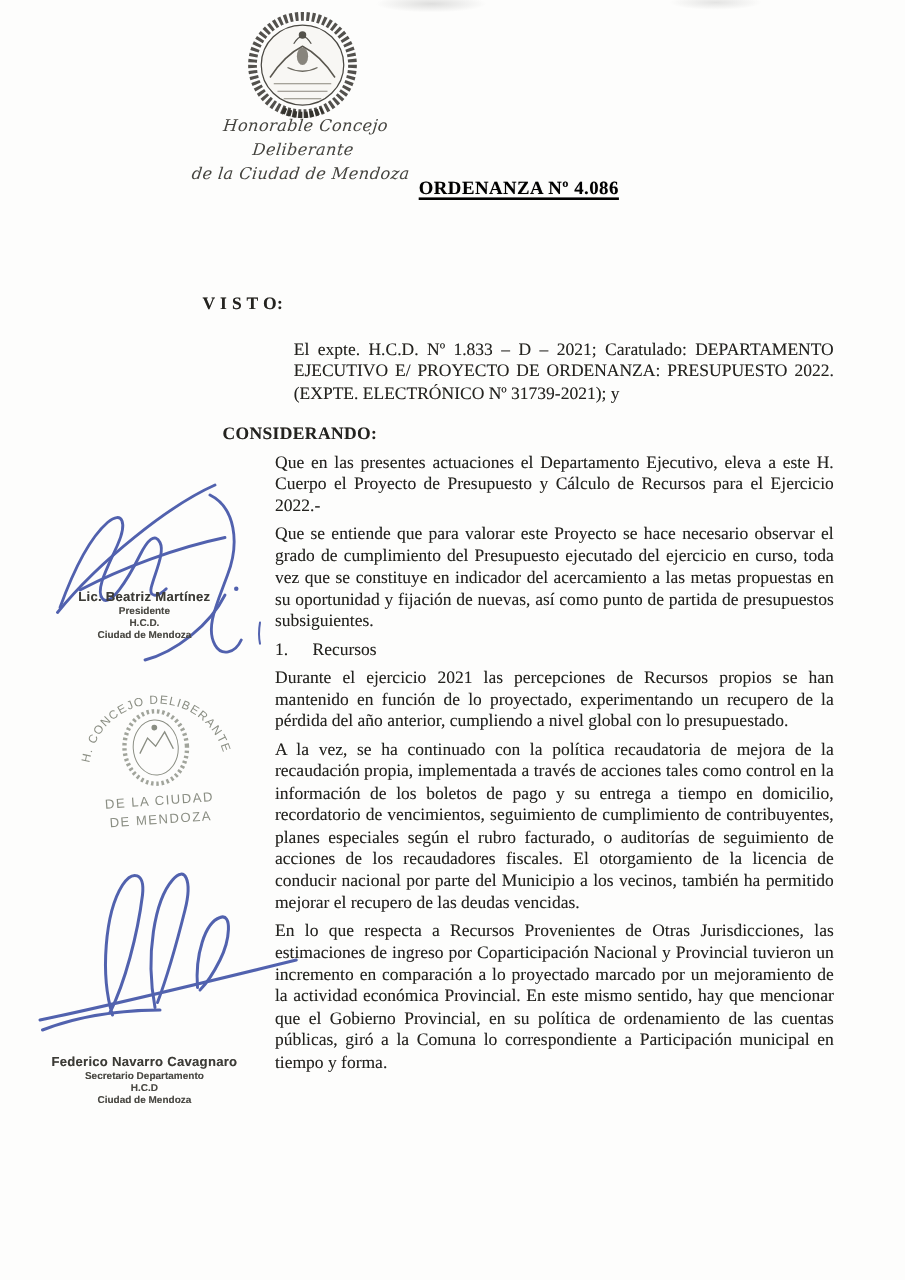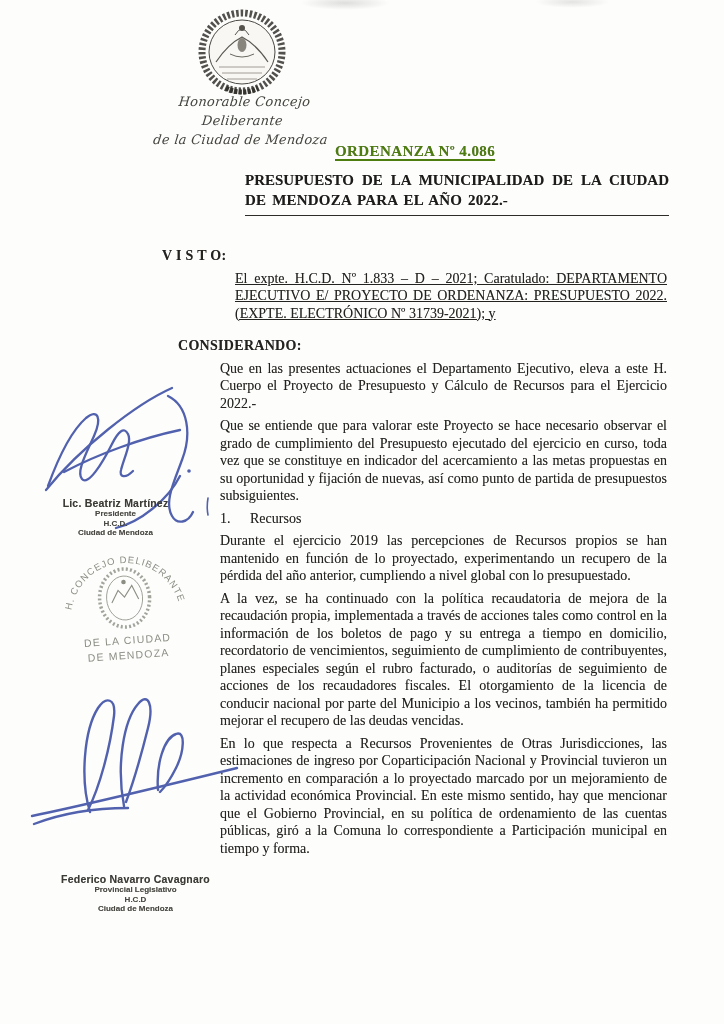--- a/index.html
+++ b/index.html
@@ -31,63 +31,63 @@
     letter-spacing:.3px;
   }
 
   
   .ord-title{
     position:absolute;left:335px;top:143px;
     font-size:15px;font-weight:bold;letter-spacing:.4px;
     text-decoration:underline;
     text-underline-offset:3px;
     text-decoration-thickness:1.5px;
-    color:#4d7c0f;
+    color:#000000;
     text-shadow:0 0 .6px rgba(25,25,25,.4);
   }
   .subject{
     position:absolute;left:245px;top:170px;width:424px;
     font-size:15px;font-weight:bold;line-height:20px;
     color:#1d1c1a;
     border-bottom:1.6px solid #2d2c29;
     padding-bottom:5px;
     text-shadow:0 0 .6px rgba(25,25,25,.4);
   }
   .subject .l1{display:block;text-align:justify;text-align-last:justify;}
   .subject .l2{display:block;word-spacing:2px;letter-spacing:.2px;}
 
   
   .content{
-    position:absolute;left:162px;top:247px;width:505px;
+    position:absolute;left:162px;top:235px;width:505px;
     font-size:14px;line-height:17.5px;
     text-align:justify;
     color:#24231f;
     text-shadow:0 0 .5px rgba(30,30,30,.35);
   }
   .content .kw{font-weight:bold;margin:0;letter-spacing:.3px;}
   .content .kw2{font-weight:bold;margin:15px 0 0 16px;letter-spacing:.3px;}
-  .visto-body{margin:5px 0 0 73px;width:432px;text-decoration:underline;}
+  .visto-body{margin:19px 0 0 73px;width:432px;}
   .content p.body{margin:5px 0 0 58px;width:447px;}
   .sec-h{margin:5px 0 0 58px;font-weight:normal;}
   .sec-h .num{display:inline-block;width:30px;}
   .sec-h.tight{margin-top:3px;}
 
   
   .sig-svg{position:absolute;pointer-events:none;}
   .sig-label{
     position:absolute;text-align:center;
     font-family:"Liberation Sans", sans-serif;
     color:#3c3b36;
   }
   .sig-label .name{font-size:10.5px;font-weight:bold;letter-spacing:.2px;
     text-shadow:0 0 .5px rgba(40,40,40,.4);}
   .sig-label .sub{font-size:8px;line-height:9.5px;font-weight:bold;color:#4a4943;
     text-shadow:0 0 .4px rgba(40,40,40,.35);}
-  .sig1{left:48px;top:472px;width:135px;margin-top:25px;}
-  .sig2{left:38px;top:873px;width:155px;margin-left:20px;}
+  .sig1{left:48px;top:472px;width:135px;}
+  .sig2{left:38px;top:844px;width:155px;}
   .seal{position:absolute;left:50px;top:534px;opacity:.88;}
 </style>
 </head>
 <body>
 
 <div class="page">
 
   <div class="smudge s1"></div>
   <div class="smudge s2"></div>
 
@@ -105,37 +105,33 @@
     <path d="M40,80 Q56,88 72,80" stroke="#35332e" stroke-width="5" fill="none" stroke-dasharray="3,1.5"></path>
   </svg>
 
   <div class="org">
     <div>Honorable Concejo Deliberante</div>
     <div>de la Ciudad de Mendoza</div>
   </div>
 
   <div class="ord-title">ORDENANZA Nº 4.086</div>
 
-  <div class="subject">
-    <span class="l1">PRESUPUESTO DE LA MUNICIPALIDAD DE LA CIUDAD</span>
-    <span class="l2">DE MENDOZA PARA EL AÑO 2022.-</span>
-  </div>
 
   <div class="content">
     <p class="kw">V I S T O:</p>
     <p class="visto-body">El expte. H.C.D. Nº 1.833 – D – 2021; Caratulado: DEPARTAMENTO EJECUTIVO E/ PROYECTO DE ORDENANZA: PRESUPUESTO 2022. (EXPTE. ELECTRÓNICO Nº 31739-2021); y</p>
 
     <p class="kw2">CONSIDERANDO:</p>
     <p class="body">Que en las presentes actuaciones el Departamento Ejecutivo, eleva a este H. Cuerpo el Proyecto de Presupuesto y Cálculo de Recursos para el Ejercicio 2022.-</p>
     <p class="body">Que se entiende que para valorar este Proyecto se hace necesario observar el grado de cumplimiento del Presupuesto ejecutado del ejercicio en curso, toda vez que se constituye en indicador del acercamiento a las metas propuestas en su oportunidad y fijación de nuevas, así como punto de partida de presupuestos subsiguientes.</p>
 
     <p class="sec-h">
       <span class="num">1.</span><span>Recursos</span>
     </p>
-    <p class="body">Durante el ejercicio 2019 las percepciones de Recursos propios se han mantenido en función de lo proyectado, experimentando un recupero de la pérdida del año anterior, cumpliendo a nivel global con lo presupuestado.</p>
+    <p class="body">Durante el ejercicio 2021 las percepciones de Recursos propios se han mantenido en función de lo proyectado, experimentando un recupero de la pérdida del año anterior, cumpliendo a nivel global con lo presupuestado.</p>
     <p class="body">A la vez, se ha continuado con la política recaudatoria de mejora de la recaudación propia, implementada a través de acciones tales como control en la información de los boletos de pago y su entrega a tiempo en domicilio, recordatorio de vencimientos, seguimiento de cumplimiento de contribuyentes, planes especiales según el rubro facturado, o auditorías de seguimiento de acciones de los recaudadores fiscales. El otorgamiento de la licencia de conducir nacional por parte del Municipio a los vecinos, también ha permitido mejorar el recupero de las deudas vencidas.</p>
     <p class="body">En lo que respecta a Recursos Provenientes de Otras Jurisdicciones, las estimaciones de ingreso por Coparticipación Nacional y Provincial tuvieron un incremento en comparación a lo proyectado marcado por un mejoramiento de la actividad económica Provincial. En este mismo sentido, hay que mencionar que el Gobierno Provincial, en su política de ordenamiento de las cuentas públicas, giró a la Comuna lo correspondiente a Participación municipal en tiempo y forma.</p>
 
   </div>
 
   <svg class="sig-svg" style="left:40px;top:386px;" width="180" height="150" viewBox="0 0 180 150">
     <g fill="none" stroke="#3f51a6" stroke-width="2.3" stroke-linecap="round" opacity="0.9">
       <path d="M8,100 C16,78 30,46 46,32 C58,22 62,32 54,50 C46,68 36,86 42,93 C48,100 62,78 72,58 C78,46 84,40 88,48 C92,56 84,72 81,84 C79,91 85,93 93,85"></path>
       <path d="M6,104 C40,62 96,18 132,2"></path>
       <path d="M24,86 C58,68 102,52 140,44"></path>
@@ -173,18 +169,18 @@
     <g fill="none" stroke="#3f51a6" stroke-width="2.4" stroke-linecap="round" opacity="0.9">
       <path d="M60,120 C50,88 54,38 68,16 C76,4 86,6 84,24 C80,56 70,94 58,118"></path>
       <path d="M94,114 C86,72 94,28 108,12 C118,0 124,12 118,36 C110,68 102,94 96,110"></path>
       <path d="M128,98 C126,72 134,46 146,42 C156,38 154,60 146,76 C140,88 134,96 130,100"></path>
       <path d="M2,124 C60,112 150,90 207,76"></path>
       <path d="M4,132 C30,122 62,116 98,116"></path>
     </g>
   </svg>
   <div class="sig-label sig2">
     <div class="name">Federico Navarro Cavagnaro</div>
-    <div class="sub">Provincial Legislativo</div>
+    <div class="sub">Secretario Departamento</div>
     <div class="sub">H.C.D</div>
     <div class="sub">Ciudad de Mendoza</div>
   </div>
 
 </div>
 
 </body></html>

